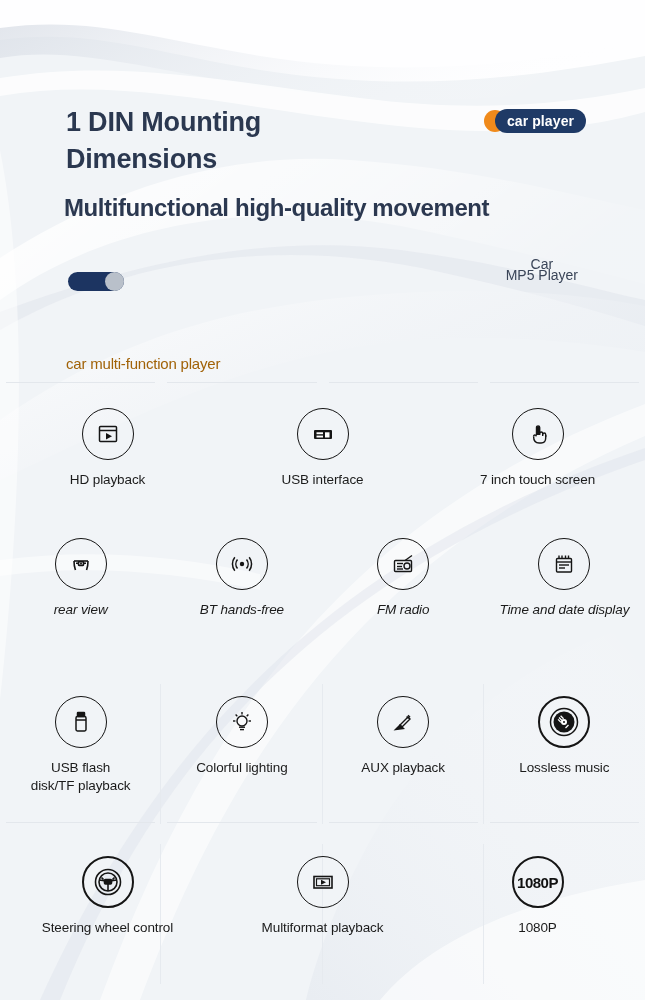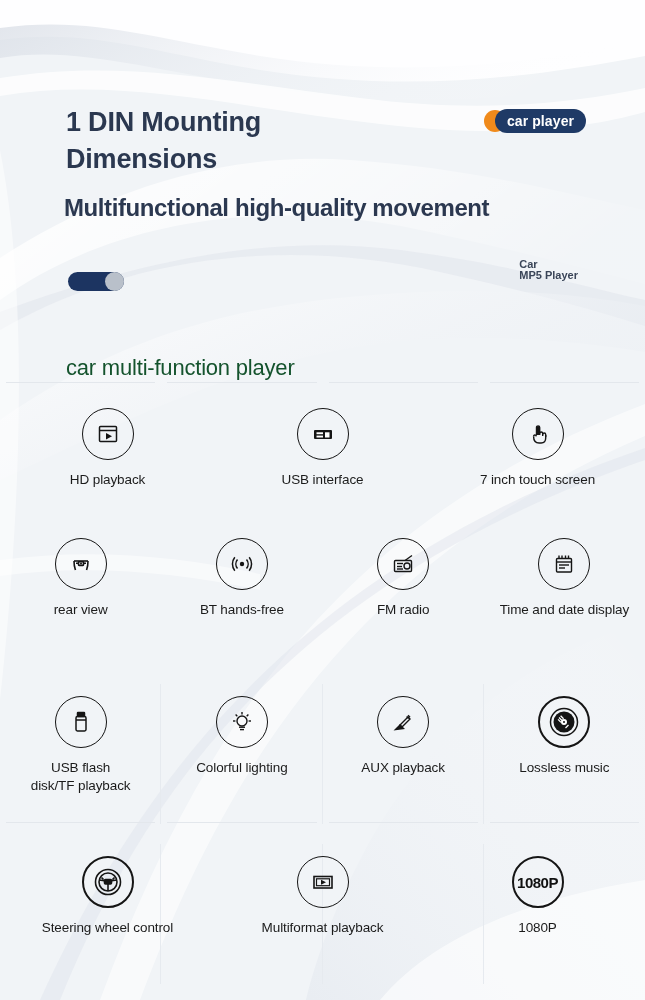--- a/index.html
+++ b/index.html
@@ -58,35 +58,35 @@
     background:#1c3461;
   }
   .toggle-knob {
     position:absolute; right:0; top:0;
     width:19px; height:19px; border-radius:50%;
     background:#b9c0ca;
   }
 
   .corner-label {
     position:absolute; right:67px; top:259px;
-    text-align:left; font-size:11px; line-height:11px;
-    color:#3a4558; font-weight:bold; white-space:pre-line;
+    text-align:center; font-size:14px; line-height:11px;
+    color:#3a4558; font-weight:normal; white-space:pre-line;
   }
 
   
   .section-heading {
     position:absolute; left:66px; top:355px;
-    font-size:22px; color:#14532d; letter-spacing:-0.2px;
+    font-size:15px; color:#a16207; letter-spacing:-0.2px;
   }
 
   
   .grid { position:absolute; left:0; top:400px; width:645px; }
   .row { position:relative; display:flex; width:645px; }
   .row-1 { height:130px; }
-  .row-2 { height:140px; }
+  .row-2 { height:140px;font-style:italic; }
   .row-3 { height:160px; }
   .row-4 { height:160px; }
 
   .cell {
     flex:1 1 0;
     display:flex; flex-direction:column;
     align-items:center;
     position:relative;
   }
   .icon-circle {

